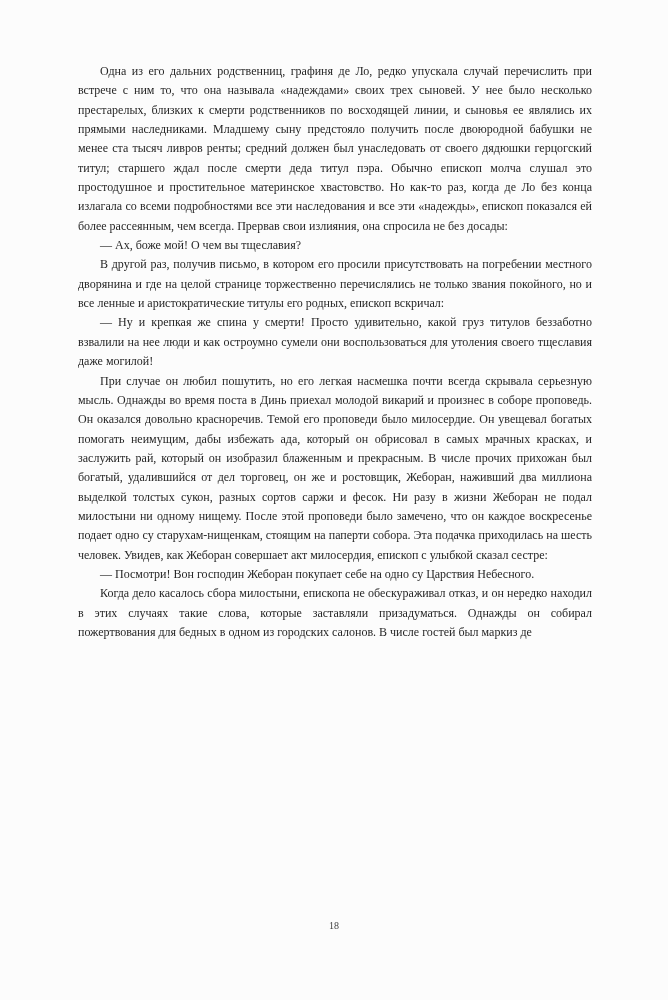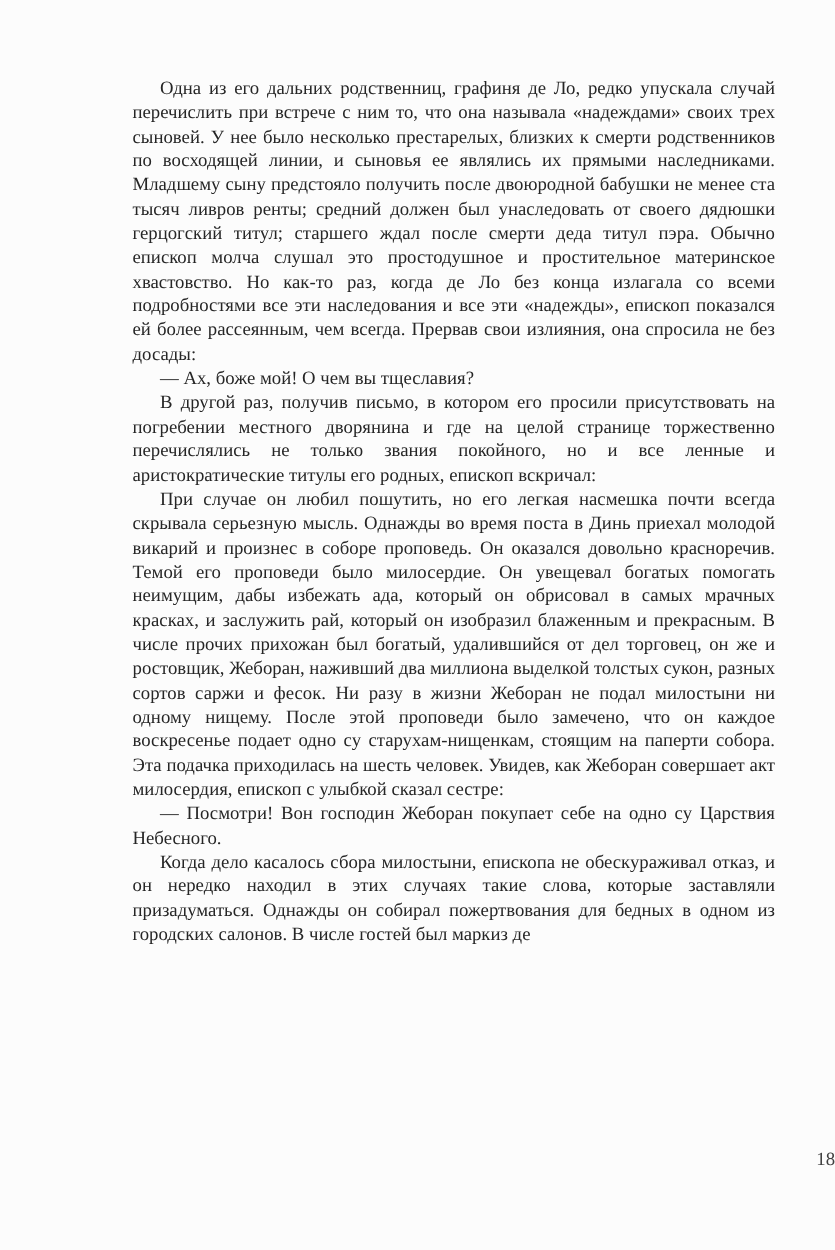--- a/index.html
+++ b/index.html
@@ -15,49 +15,49 @@
     background: #fcfcfc;
     color: #262626;
     font-family: "Liberation Serif", "DejaVu Serif", serif;
     overflow: hidden;
   }
   .text-block {
     position: absolute;
     left: 78px;
     top: 62px;
     width: 514px;
-    font-size: 15px;
+    font-size: 12px;
     line-height: 19.35px;
     text-align: justify;
     text-justify: inter-word;
     hyphens: auto;
-    margin-left: 28px;
     -webkit-hyphens: auto;
   }
   .text-block p {
     margin: 0;
     padding: 0;
     text-indent: 22px;
   }
   .page-number {
     position: absolute;
     left: 0;
     top: 920px;
     width: 100%;
-    text-align: right;
-    font-size: 15px;
+    text-align: center;
+    font-size: 10px;
     color: #404040;
   }
 </style>
 </head>
 <body>
 
 <div class="page">
   <main class="text-block">
     <p>Одна из его дальних родственниц, графиня де Ло, редко упускала случай перечислить при встрече с ним то, что она называла «надеждами» своих трех сыновей. У нее было несколько престарелых, близких к смерти родственников по восходящей линии, и сыновья ее являлись их прямыми наследниками. Младшему сыну предстояло получить после двоюродной бабушки не менее ста тысяч ливров ренты; средний должен был унаследовать от своего дядюшки герцогский титул; старшего ждал после смерти деда титул пэра. Обычно епископ молча слушал это простодушное и простительное материнское хвастовство. Но как-то раз, когда де Ло без конца излагала со всеми подробностями все эти наследования и все эти «надежды», епископ показался ей более рассеянным, чем всегда. Прервав свои излияния, она спросила не без досады:</p>
     <p>— Ах, боже мой! О чем вы тщеславия?</p>
     <p>В другой раз, получив письмо, в котором его просили присутствовать на погребении местного дворянина и где на целой странице торжественно перечислялись не только звания покойного, но и все ленные и аристократические титулы его родных, епископ вскричал:</p>
+    <p>— Ну и крепкая же спина у смерти! Просто удивительно, какой груз титулов беззаботно взвалили на нее люди и как остроумно сумели они воспользоваться для утоления своего тщеславия даже могилой!</p>
     <p>При случае он любил пошутить, но его легкая насмешка почти всегда скрывала серьезную мысль. Однажды во время поста в Динь приехал молодой викарий и произнес в соборе проповедь. Он оказался довольно красноречив. Темой его проповеди было милосердие. Он увещевал богатых помогать неимущим, дабы избежать ада, который он обрисовал в самых мрачных красках, и заслужить рай, который он изобразил блаженным и прекрасным. В числе прочих прихожан был богатый, удалившийся от дел торговец, он же и ростовщик, Жеборан, наживший два миллиона выделкой толстых сукон, разных сортов саржи и фесок. Ни разу в жизни Жеборан не подал милостыни ни одному нищему. После этой проповеди было замечено, что он каждое воскресенье подает одно су старухам-нищенкам, стоящим на паперти собора. Эта подачка приходилась на шесть человек. Увидев, как Жеборан совершает акт милосердия, епископ с улыбкой сказал сестре:</p>
     <p>— Посмотри! Вон господин Жеборан покупает себе на одно су Царствия Небесного.</p>
     <p>Когда дело касалось сбора милостыни, епископа не обескураживал отказ, и он нередко находил в этих случаях такие слова, которые заставляли призадуматься. Однажды он собирал пожертвования для бедных в одном из городских салонов. В числе гостей был маркиз де</p>
   </main>
   <footer class="page-number">18</footer>
 </div>
 
 </body></html>

